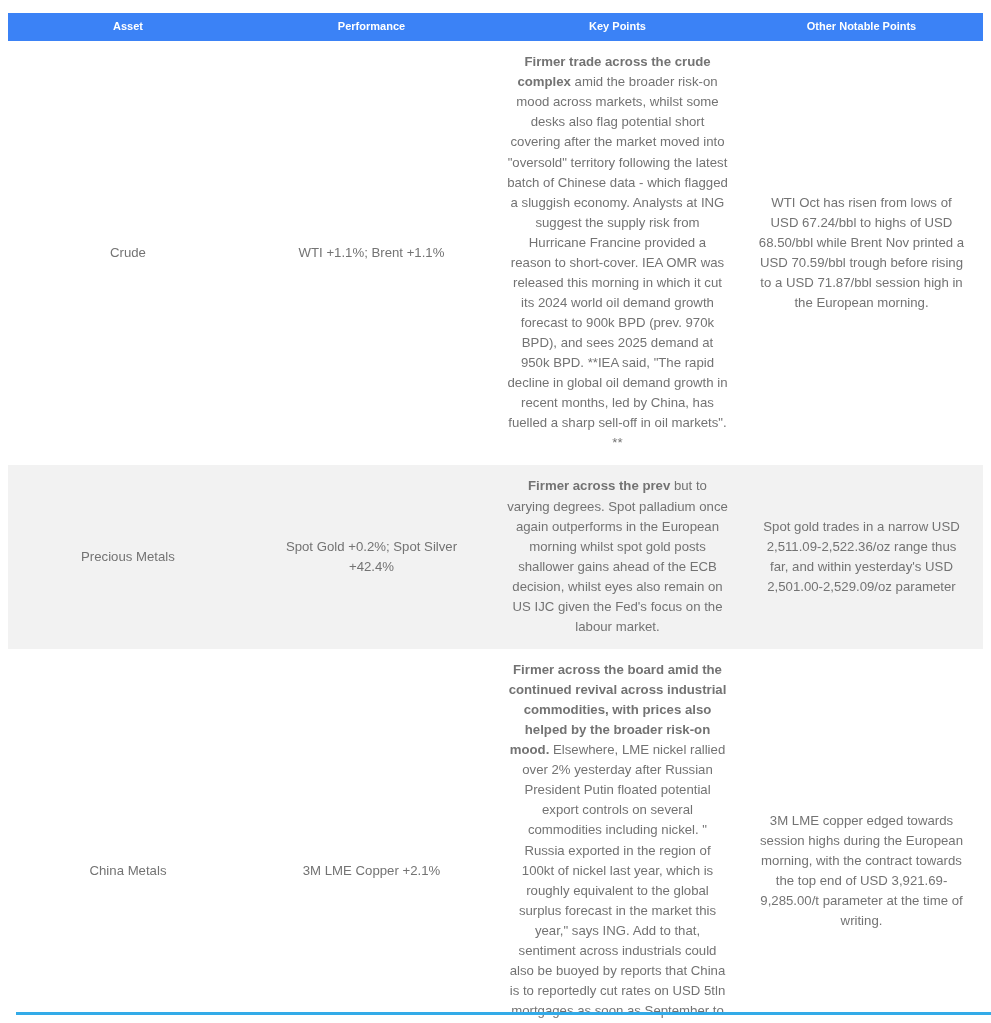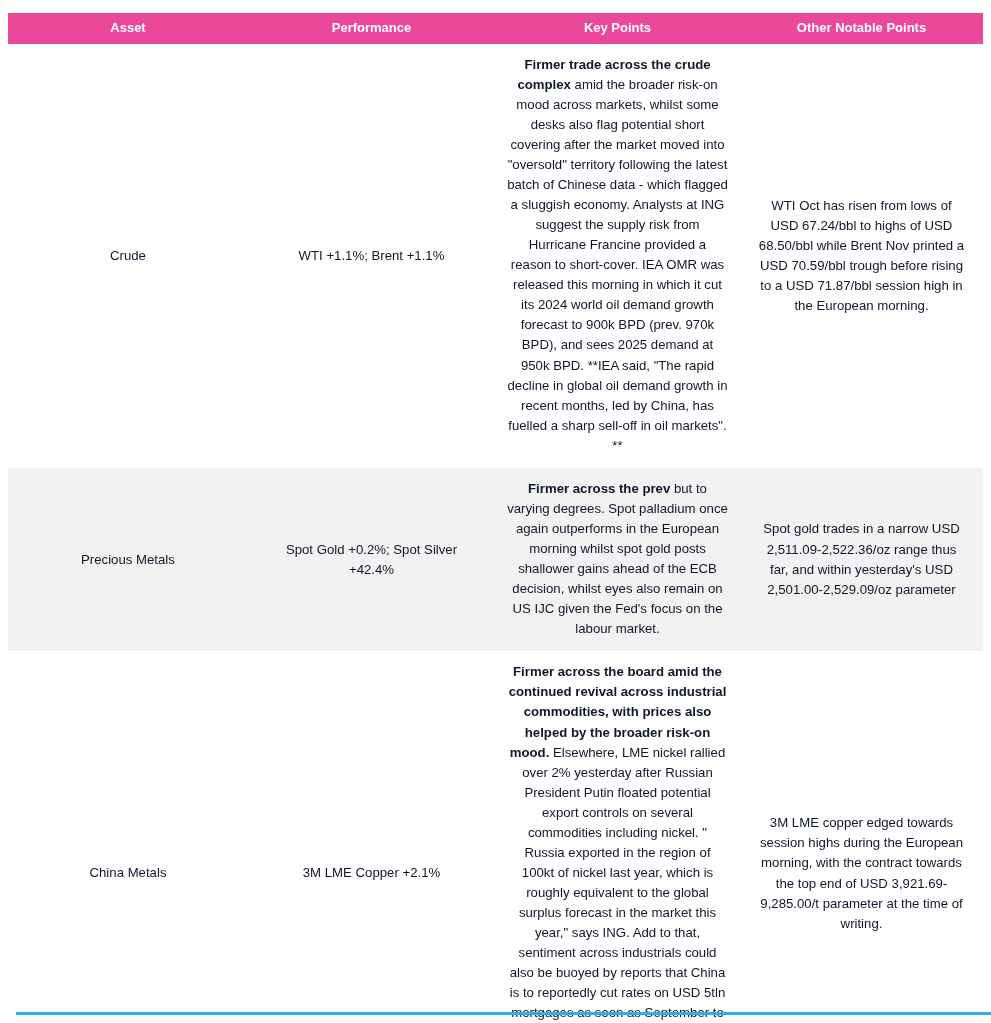--- a/index.html
+++ b/index.html
@@ -21,40 +21,40 @@
     width: 975px;
   }
 
   table.commodities {
     width: 975px;
     border-collapse: collapse;
     table-layout: fixed;
   }
 
   thead th {
-    background: #ec4899;
+    background: #3b82f6;
     color: #ffffff;
-    font-size: 13px;
+    font-size: 11px;
     font-weight: bold;
     text-align: center;
     padding: 7px 4px 8px 4px;
     line-height: 1.2;
     border: none;
   }
 
   col.c-asset        { width: 240px; }
   col.c-perf         { width: 247px; }
   col.c-key          { width: 245px; }
   col.c-other        { width: 243px; }
 
   tbody td {
     font-size: 13.2px;
     line-height: 1.52;
     text-align: center;
-    color: #0f172a;
+    color: #737373;
     border: none;
     padding: 0;
   }
 
   tr.row-alt td {
     background: #f2f2f2;
   }
   tr.row-plain td {
     background: #ffffff;
   }

